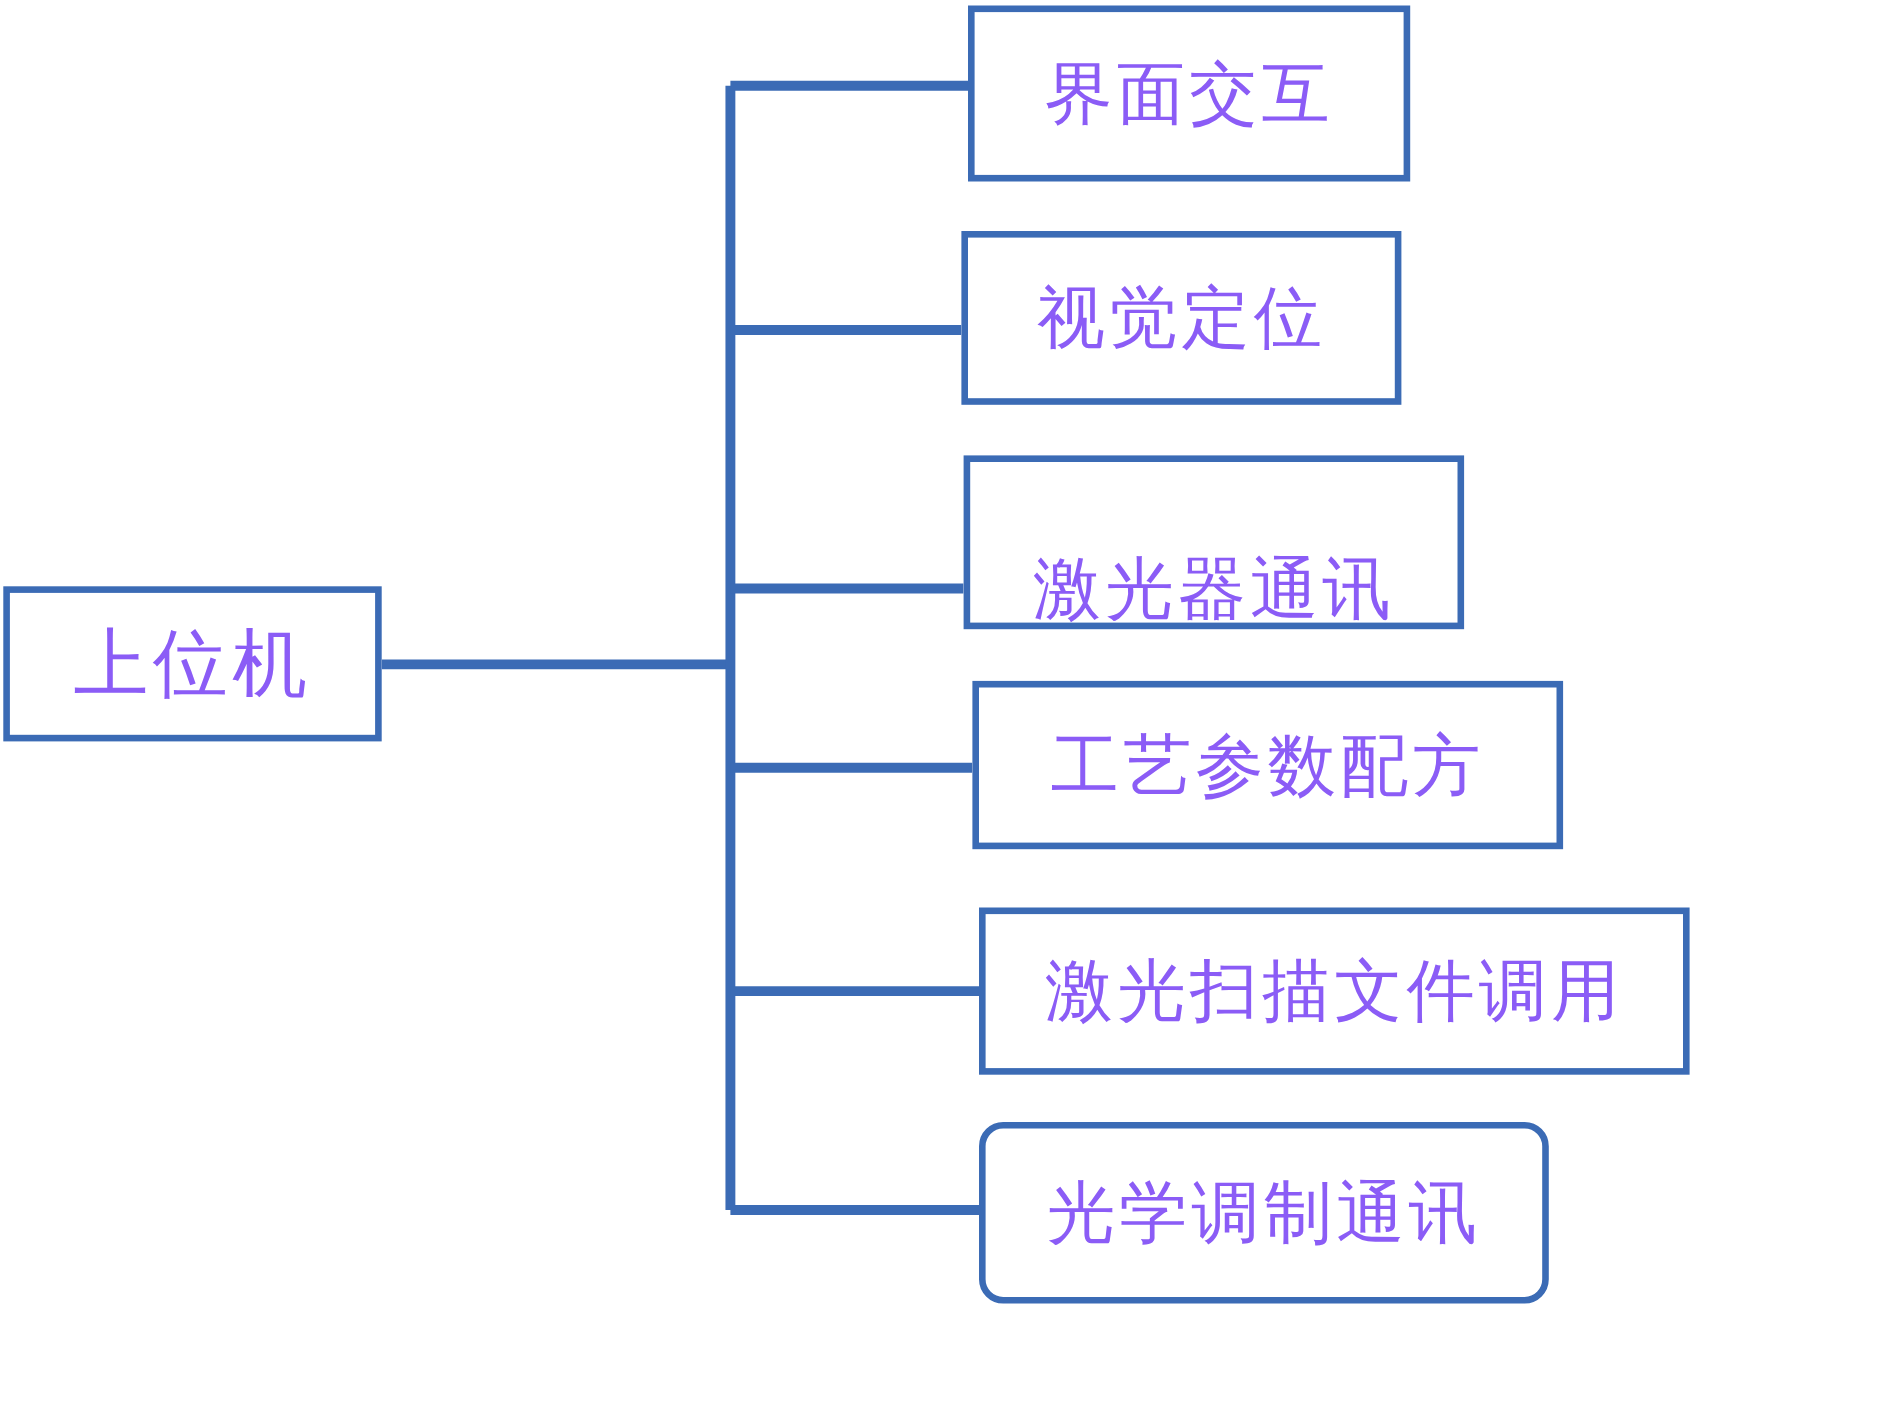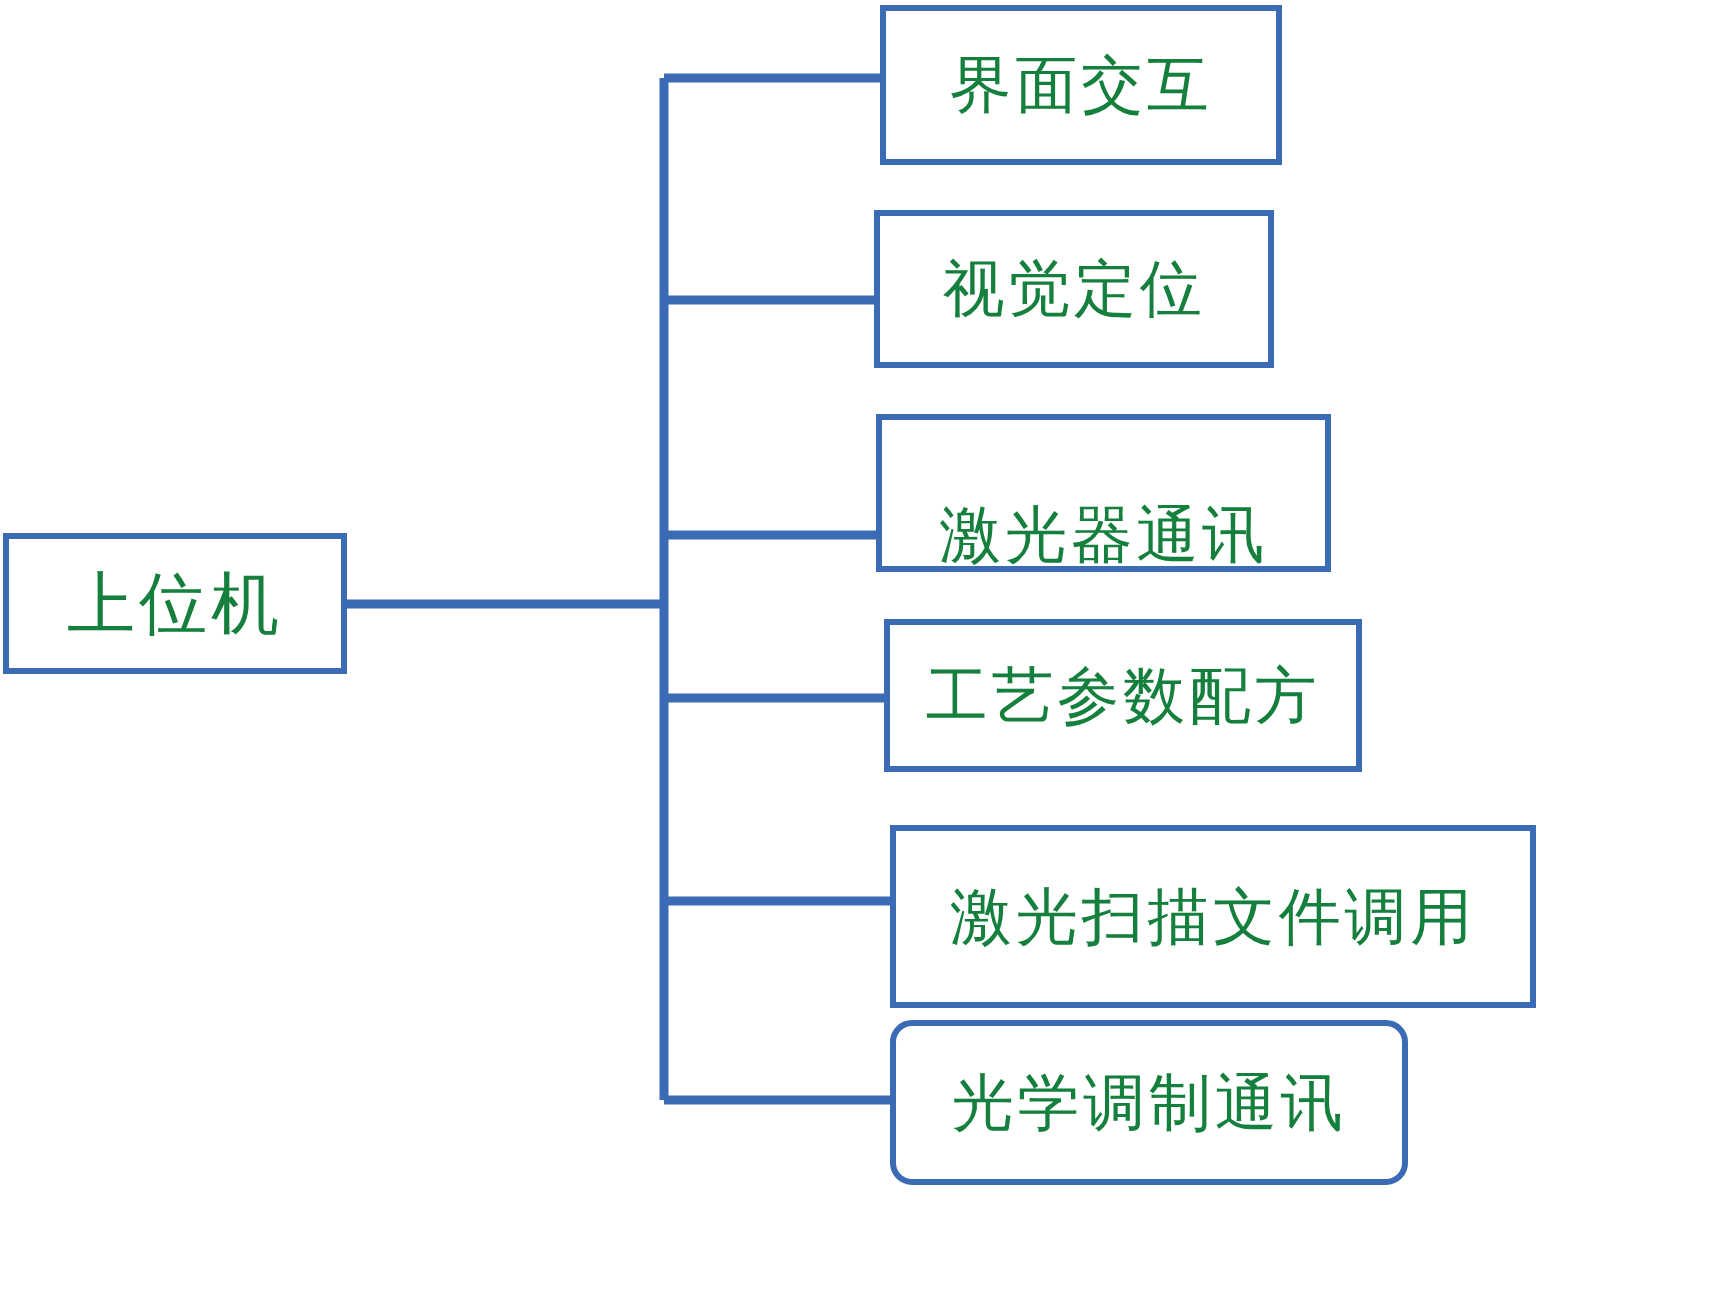--- a/index.html
+++ b/index.html
@@ -19,21 +19,21 @@
     position: absolute;
     box-sizing: border-box;
     background: #ffffff;
     border: 6px solid var(--stroke, #3B6BB5);
     display: flex;
     align-items: center;
     justify-content: center;
     text-align: center;
   }
   .node-label {
-    color: #15803d;
+    color: #8b5cf6;
     font-family: "DejaVu Serif", "Liberation Serif", serif;
     font-weight: 400;
     letter-spacing: 0.06em;
     white-space: nowrap;
     line-height: 1;
   }
   .connector-layer {
     position: absolute;
     left: 0;
     top: 0;
@@ -71,25 +71,25 @@
   </div>
 
   <div class="node leaf-node" id="node-child-1" style="left: 874px; top: 210px; width: 400px; height: 158px; border-color: rgb(59, 107, 181); background: rgb(255, 255, 255);">
     <span class="node-label">视觉定位</span>
   </div>
 
   <div class="node leaf-node" id="node-child-2" style="left: 876px; top: 414px; width: 455px; height: 158px; border-color: rgb(59, 107, 181); background: rgb(255, 255, 255); align-items: flex-end;">
     <span class="node-label">激光器通讯</span>
   </div>
 
-  <div class="node leaf-node" id="node-child-3" style="left: 884px; top: 619px; width: 478px; height: 153px; border-color: rgb(59, 107, 181); background: rgb(255, 255, 255);">
+  <div class="node leaf-node" id="node-child-3" style="left: 884px; top: 619px; width: 537px; height: 153px; border-color: rgb(59, 107, 181); background: rgb(255, 255, 255);">
     <span class="node-label">工艺参数配方</span>
   </div>
 
-  <div class="node leaf-node" id="node-child-4" style="left: 890px; top: 825px; width: 646px; height: 183px; border-color: rgb(59, 107, 181); background: rgb(255, 255, 255);">
+  <div class="node leaf-node" id="node-child-4" style="left: 890px; top: 825px; width: 646px; height: 152px; border-color: rgb(59, 107, 181); background: rgb(255, 255, 255);">
     <span class="node-label">激光扫描文件调用</span>
   </div>
 
   <div class="node leaf-node" id="node-child-5" style="left: 890px; top: 1020px; width: 518px; height: 165px; border-color: rgb(59, 107, 181); background: rgb(255, 255, 255); border-radius: 22px;">
     <span class="node-label">光学调制通讯</span>
   </div>
 
 </div>
 
 </body></html>

